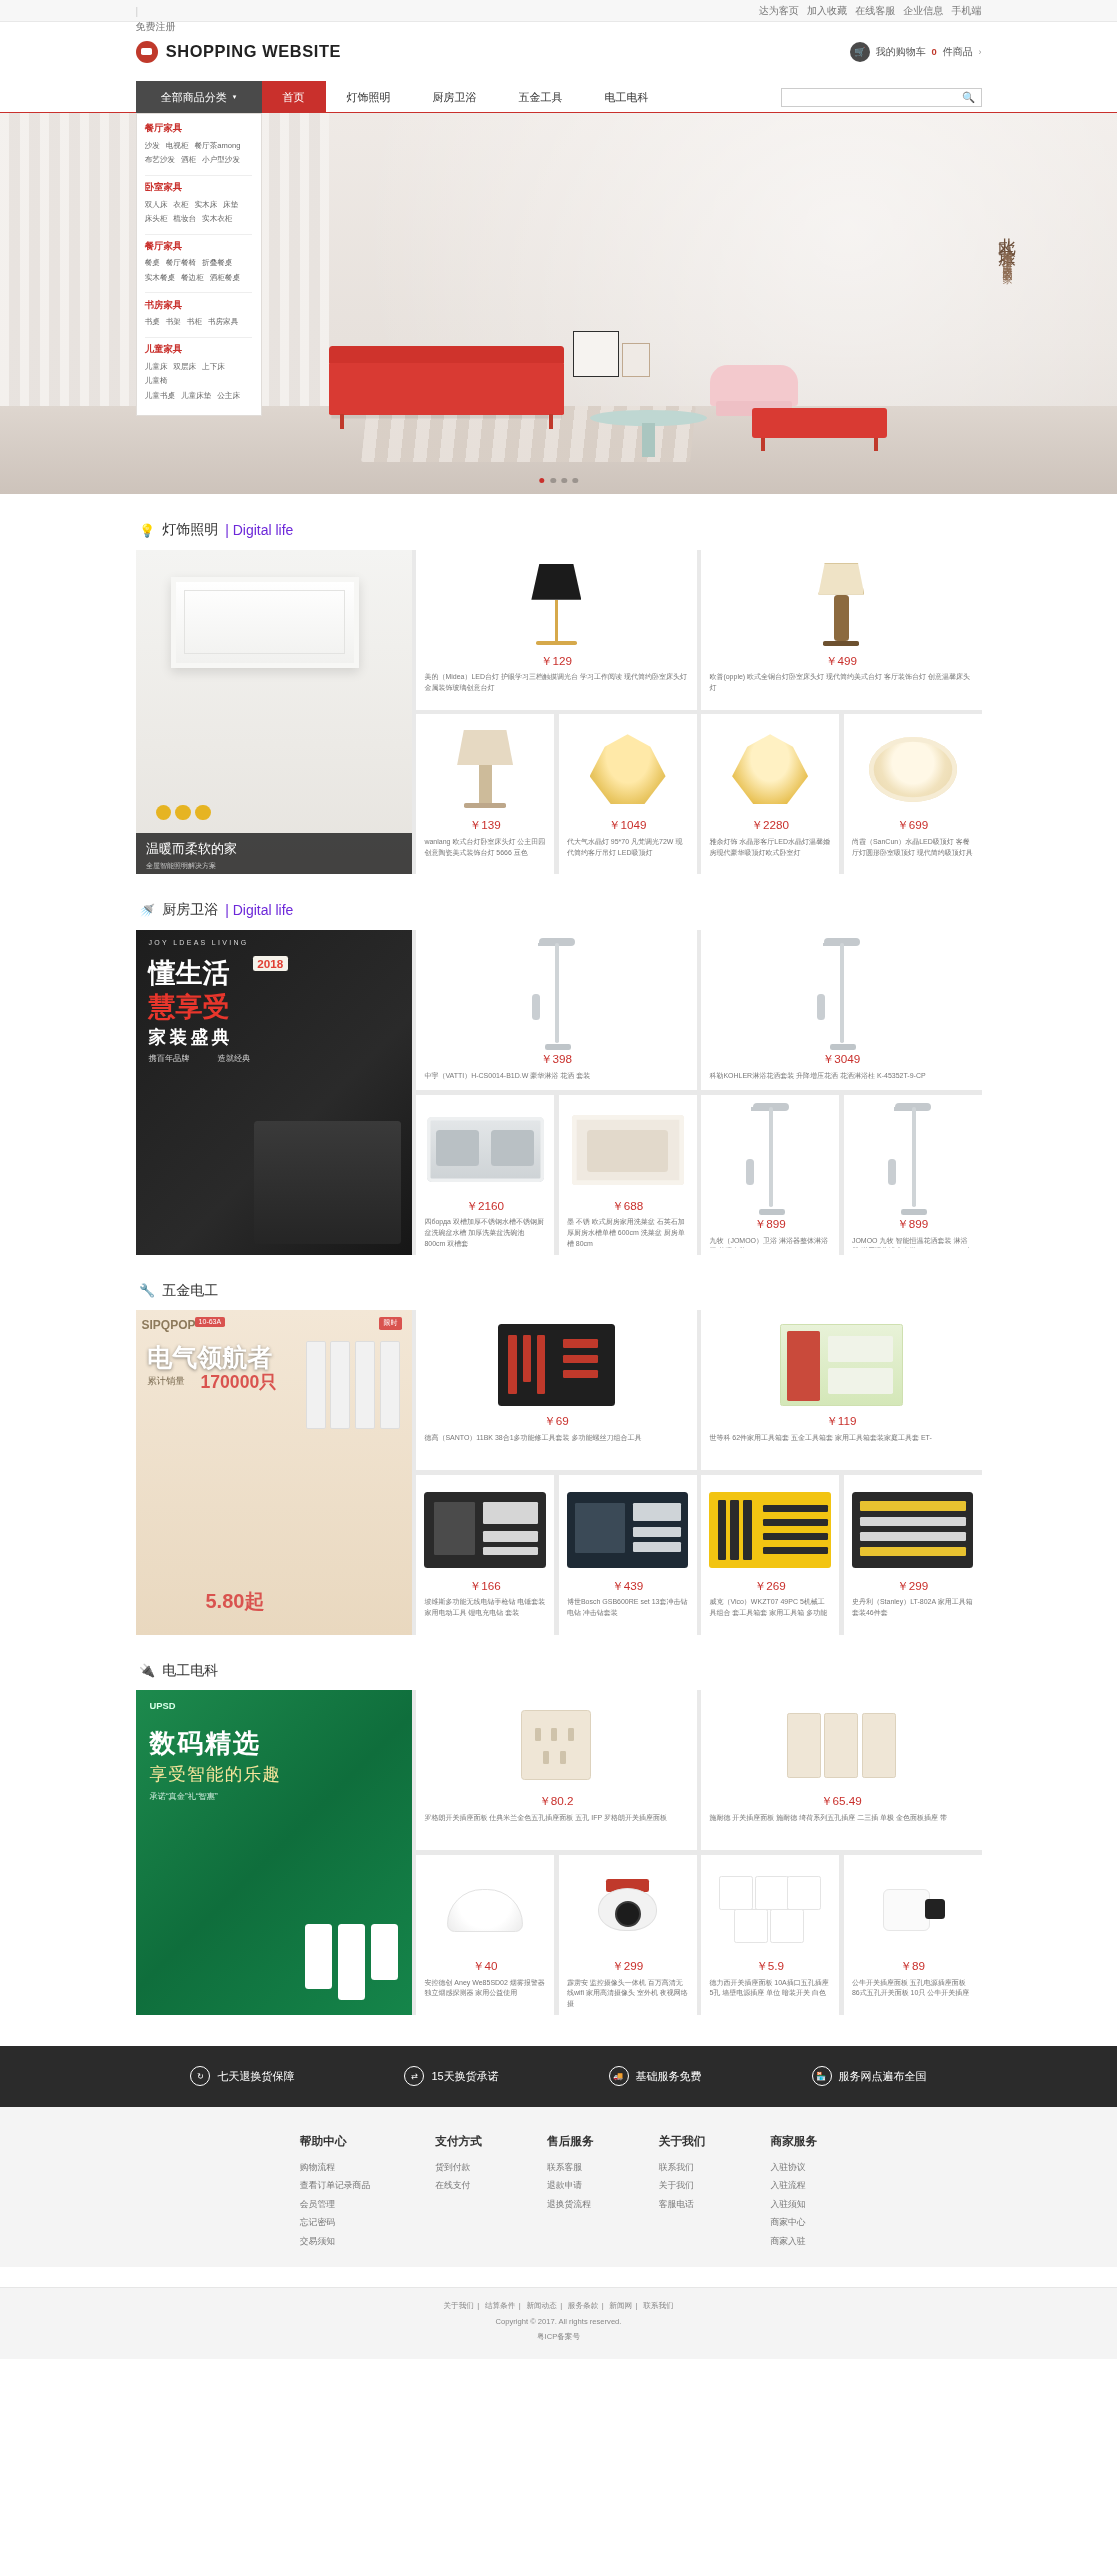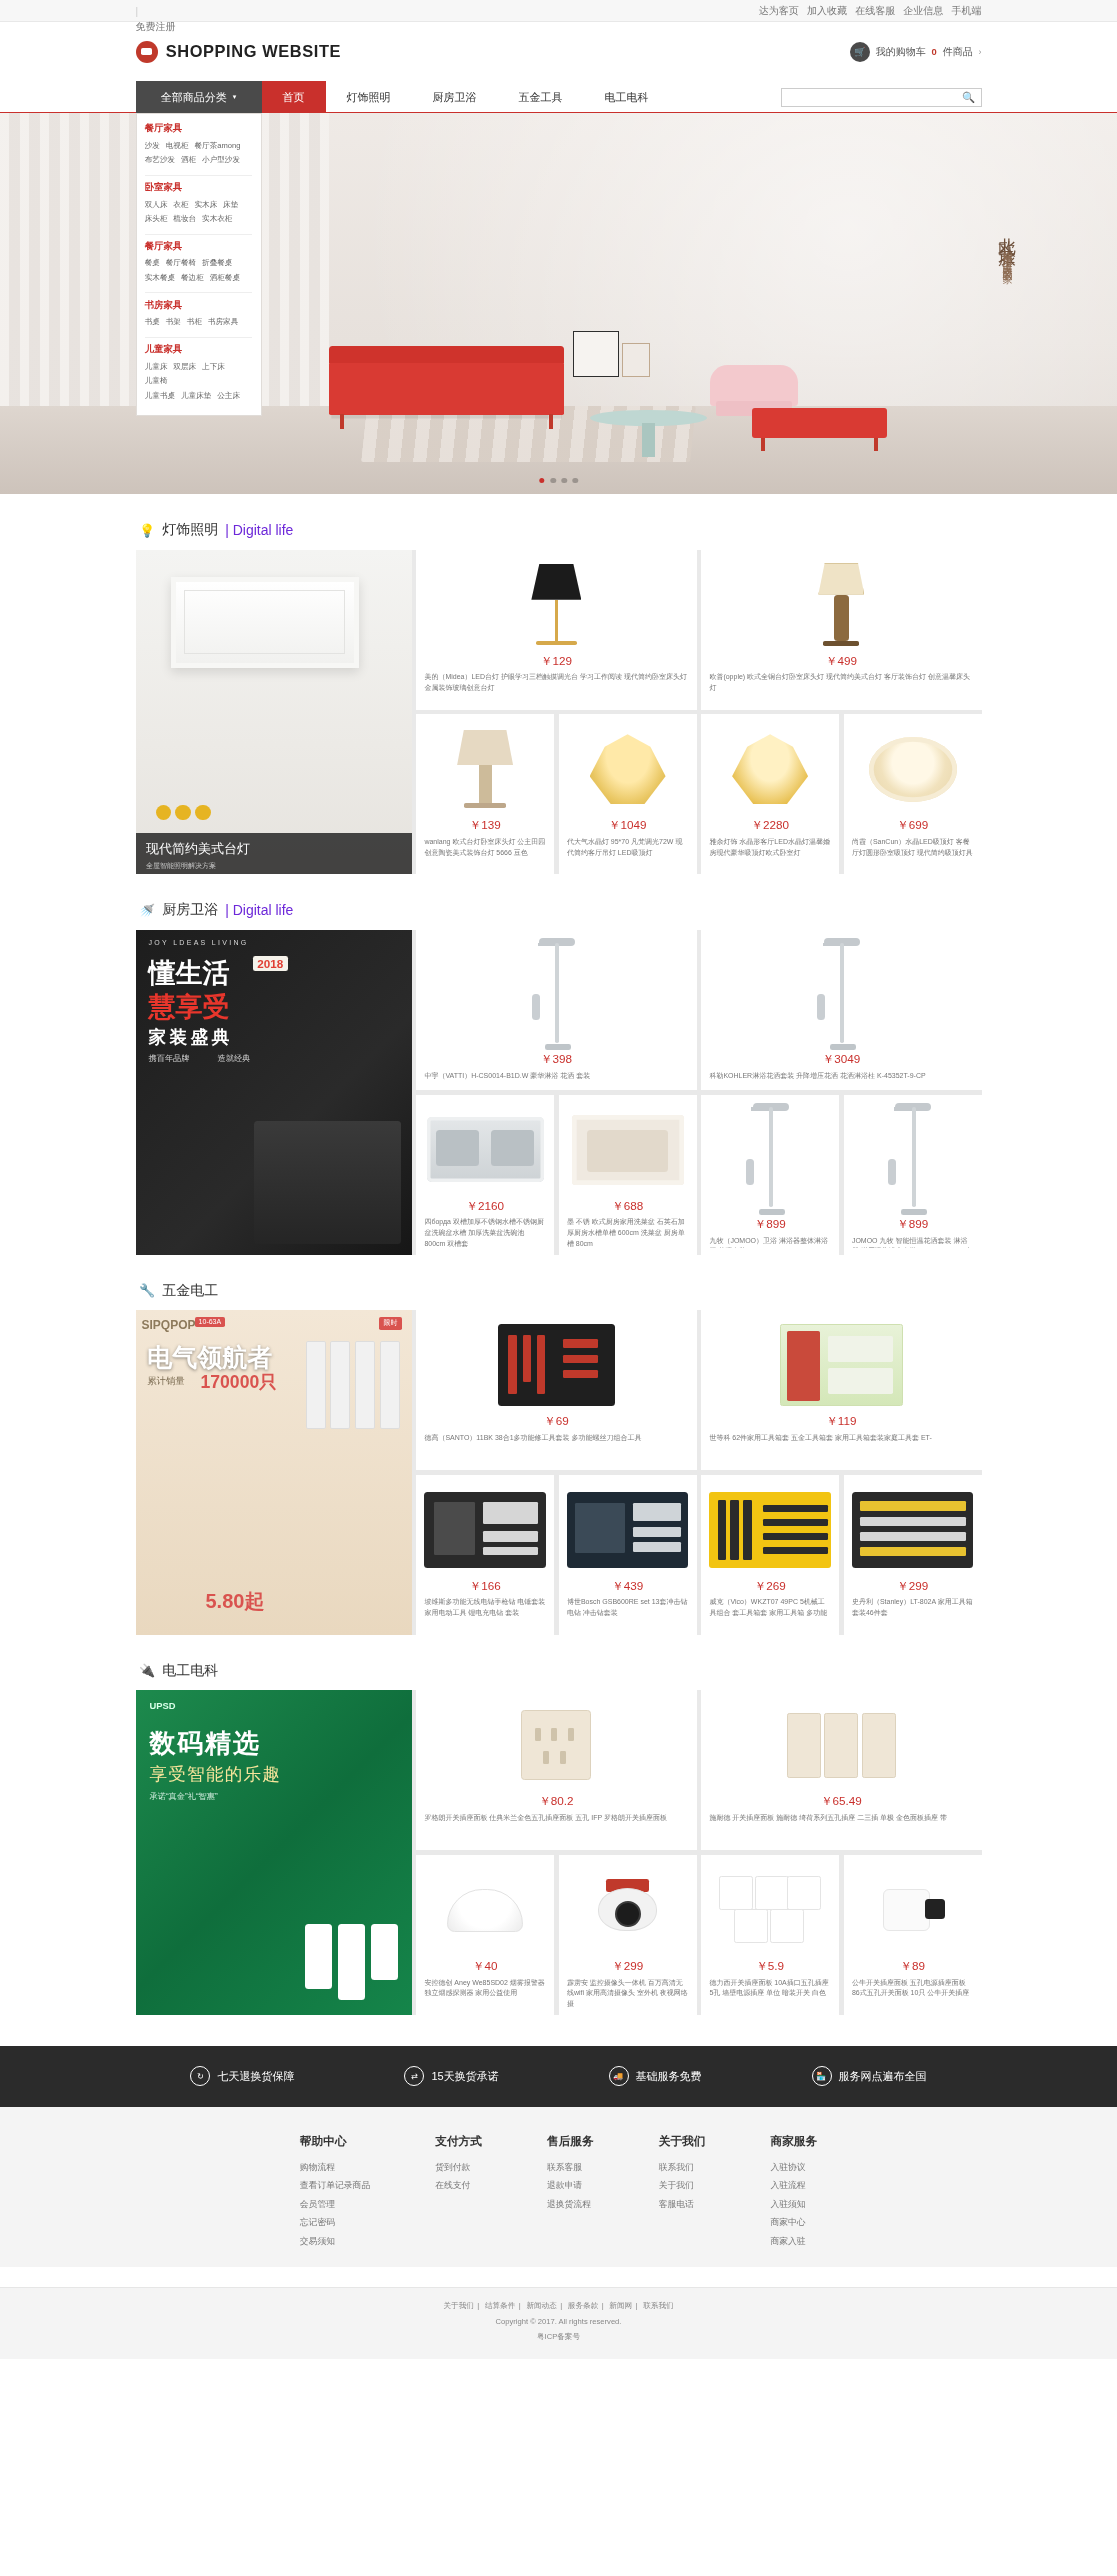--- a/index.html
+++ b/index.html
@@ -468,21 +468,21 @@
   <div class="grid">
     <div class="cell banner">
       <div class="lightcell">
         <div class="panel"></div>
         <div class="badges">
             <i></i>
             <i></i>
             <i></i>
           </div>
         <div class="caption">
-          <div class="t1">现代简约美式台灯</div>
+          <div class="t1">温暖而柔软的家</div>
           <div class="t2">全屋智能照明解决方案</div>
         </div>
       </div>
     </div>
 
     <div class="cell wide2">
       <div class="prod">
         <div class="prod-img">
           <div class="art">
             <div class="lamp-shade"></div>

